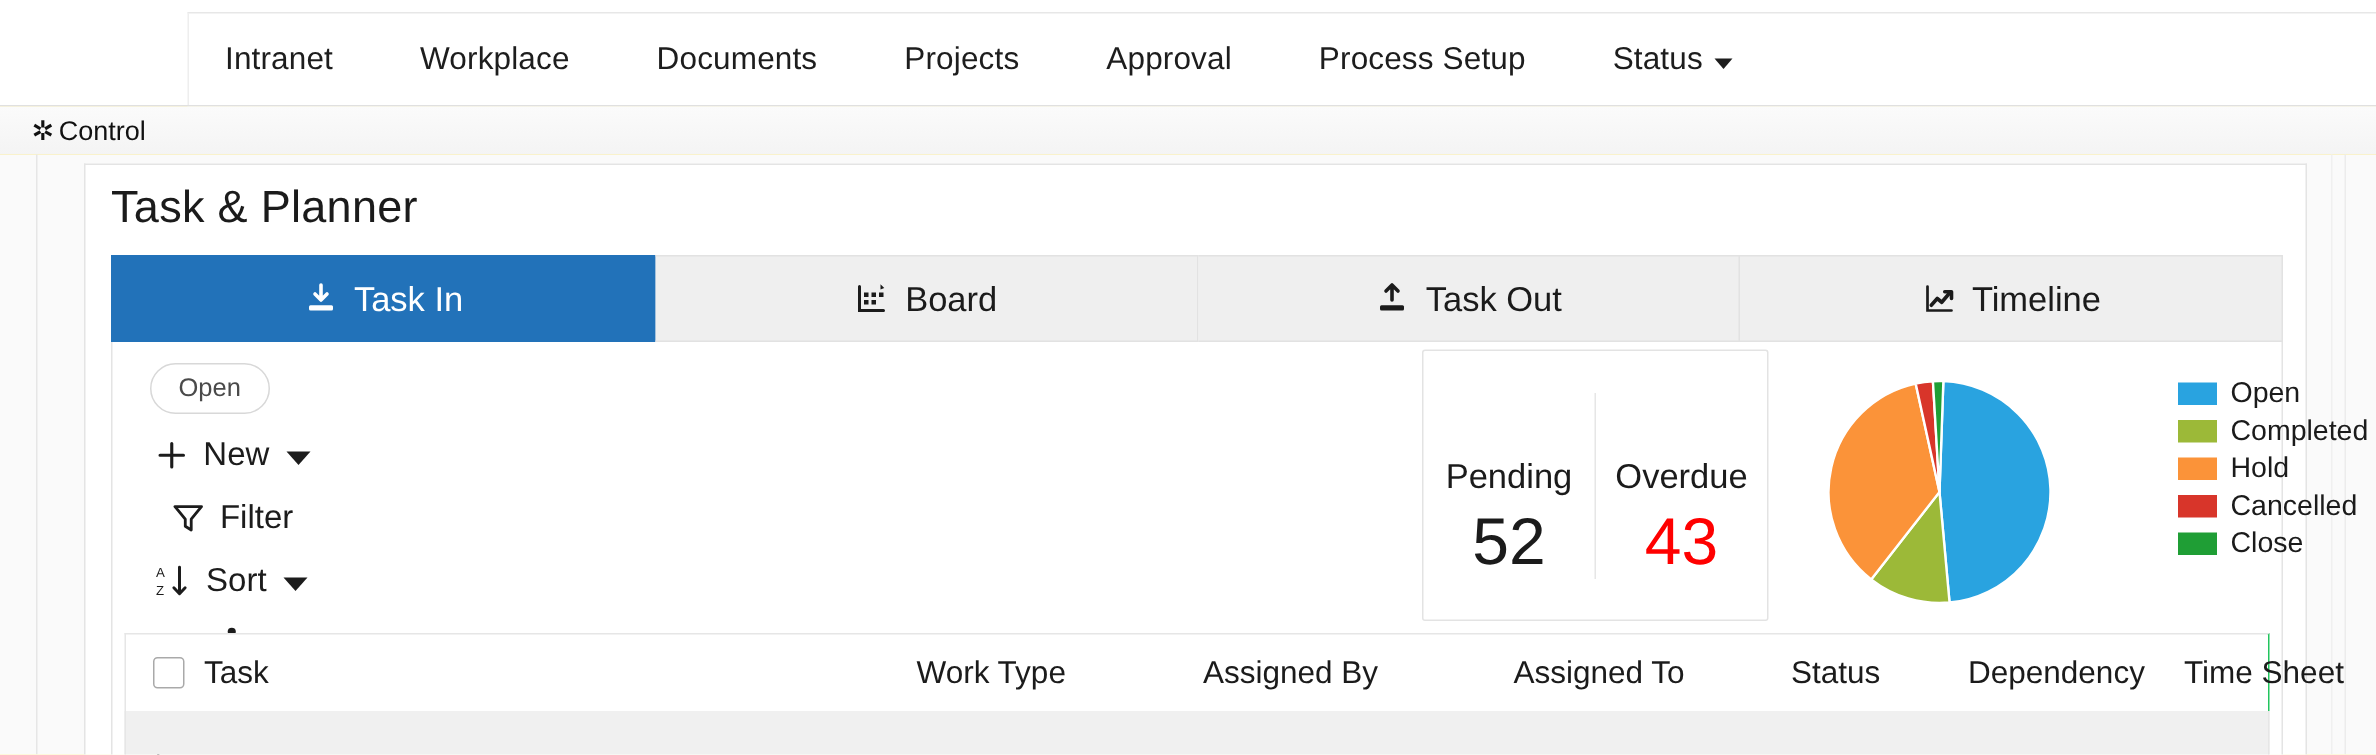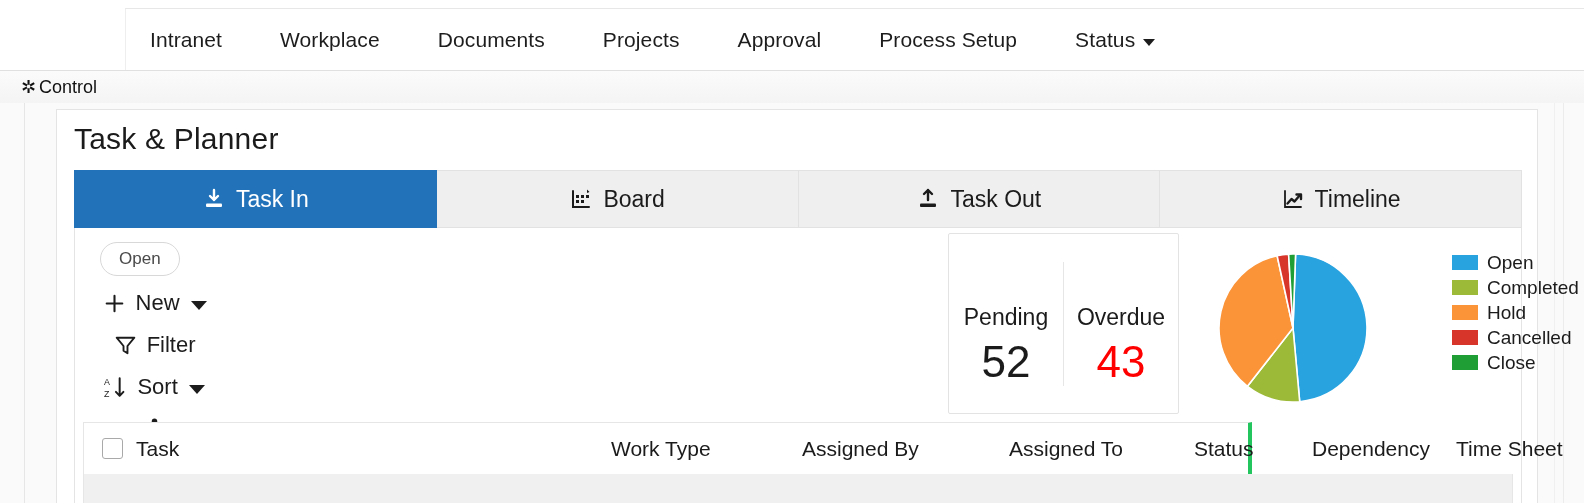--- a/index.html
+++ b/index.html
@@ -172,23 +172,23 @@
   .legend {
     position: absolute; left: 257px; top: 25px;
     display: flex; flex-direction: column; gap: 6px;
   }
   .legend-row { display: flex; align-items: center; gap: 9px; }
   .swatch { width: 26px; height: 15px; display: inline-block; }
   .legend-label { font-size: 19px; color: #1b1b1b; line-height: 1; }
 
   
   .table-head {
-    position: absolute; left: 8px; top: 194px; width: 1169px; height: 52px;
+    position: absolute; left: 8px; top: 194px; width: 1430px; height: 52px;
     border-top: 1px solid #e6e6e6; border-left: 1px solid #e6e6e6;
-    border-right: 4px solid #22c55e;
+    border-right: 1px solid #22c55e;
     background: #ffffff;
     display: flex; align-items: center; padding-left: 15px;
   }
   .th {
     font-size: 21px; color: #1b1b1b; white-space: nowrap;
     display: flex; align-items: center;
   }
   .th-task { position: absolute; left: 18px; display: flex; align-items: center; gap: 13px; }
   .checkbox {
     width: 21px; height: 21px; border: 1px solid #a9a9a9; border-radius: 3px;

